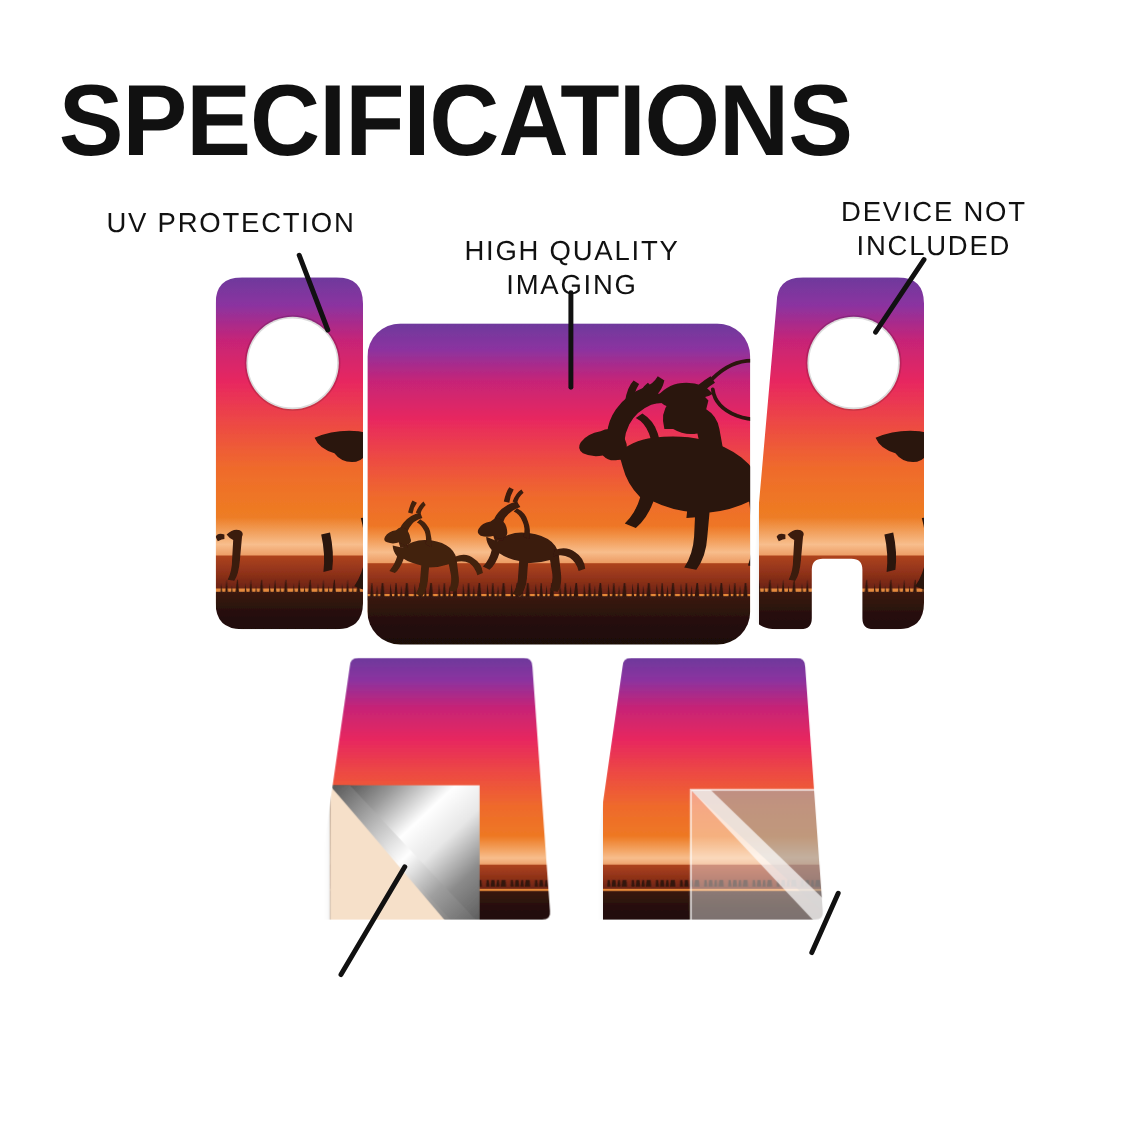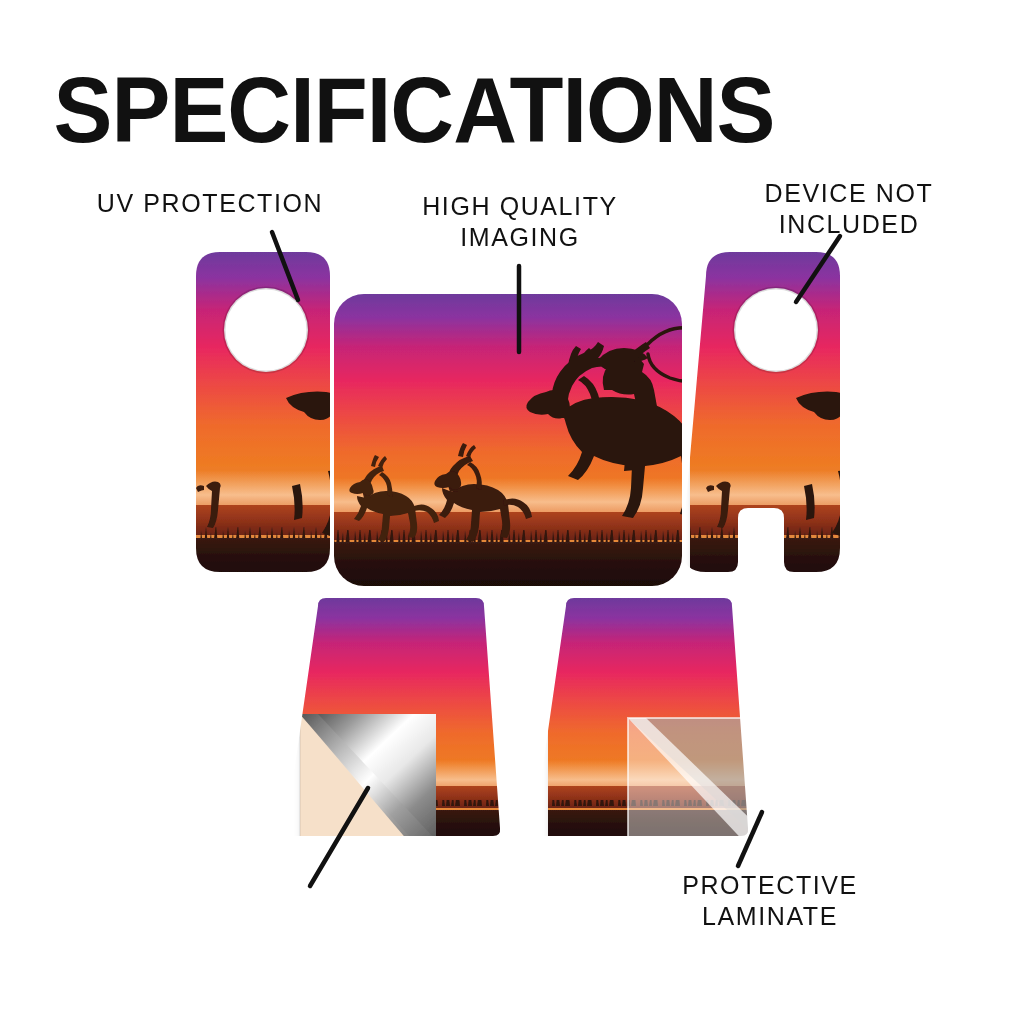--- a/index.html
+++ b/index.html
@@ -30,21 +30,21 @@
     font-family:"Liberation Sans", sans-serif;
     font-weight:400;
     font-size:25px;
     line-height:31px;
     letter-spacing:1.6px;
     color:#111111;
     text-align:center;
     white-space:pre-line;
   }
   .lbl-uv{left:48px;top:188px;width:324px;}
-  .lbl-hq{left:370px;top:191px;width:300px;}
+  .lbl-hq{left:370px;top:213px;width:300px;}
   .lbl-dni{left:704px;top:178px;width:290px;}
   .lbl-3m{left:158px;top:893px;width:310px;}
   .lbl-pl{left:620px;top:870px;width:300px;}
 
   svg{display:block;}
 </style>
 </head>
 <body>
 
 <div id="stage">
@@ -345,16 +345,14 @@
       <line x1="310" y1="886" x2="368" y2="788"></line>
       <line x1="738" y1="866" x2="762" y2="812"></line>
     </g>
   </svg>
 
   <div class="label lbl-uv">UV PROTECTION</div>
   <div class="label lbl-hq">HIGH QUALITY
 IMAGING</div>
   <div class="label lbl-dni">DEVICE NOT
 INCLUDED</div>
-  <div class="label lbl-pl">PROTECTIVE
-LAMINATE</div>
 
 </div>
 
 </body></html>

